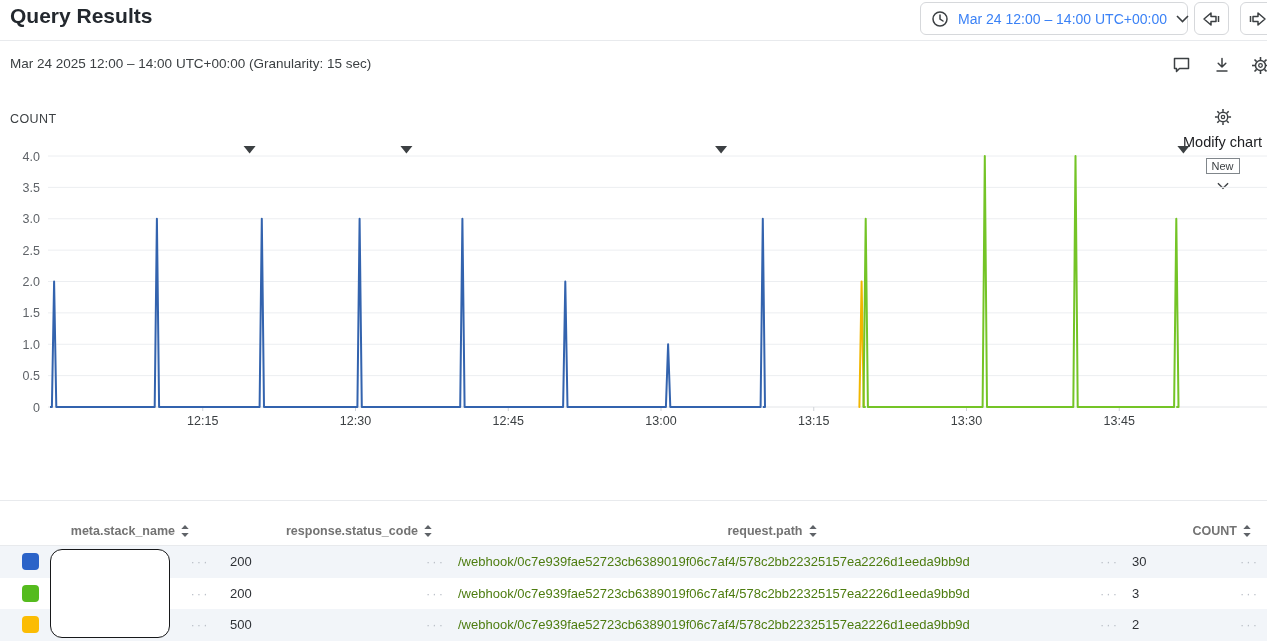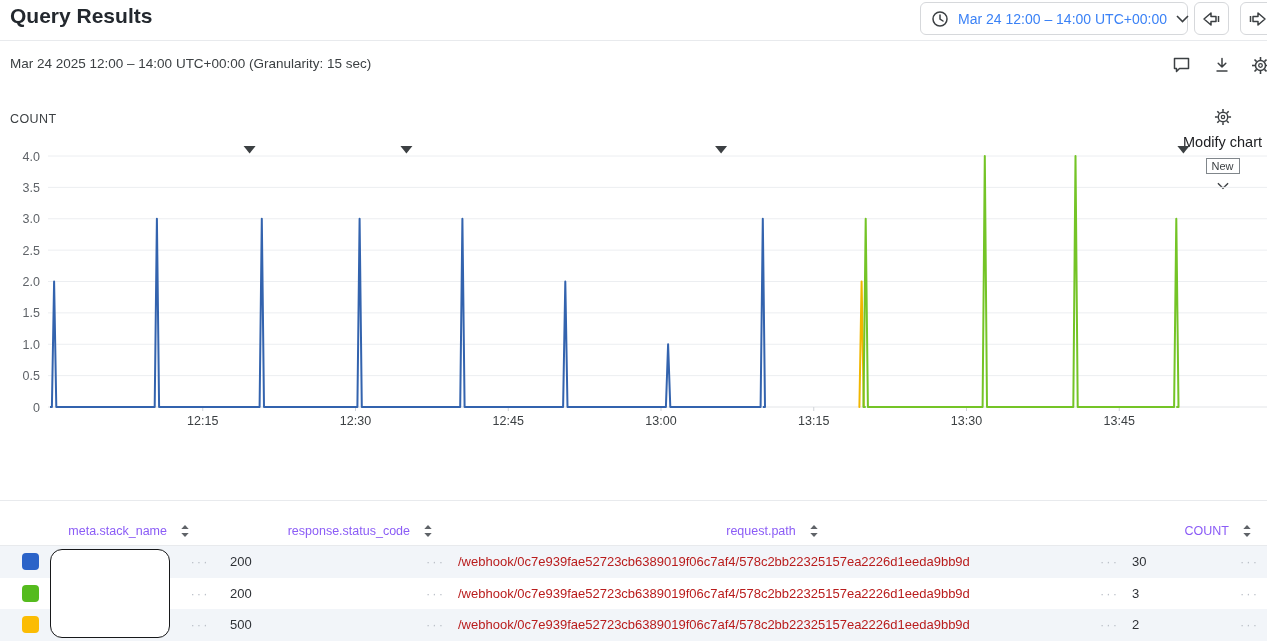--- a/index.html
+++ b/index.html
@@ -33,30 +33,30 @@
 
   
   .tabs { position:absolute; left:26px; top:466px; display:flex; }
   .tab { position:relative; font-size:14.5px; color:#202124; font-weight:500; padding:4px 0 13px 0; margin-right:25px; cursor:pointer; white-space:nowrap; }
   .tab.active::after { content:""; position:absolute; left:-8px; right:-8px; bottom:0; height:3px; background:#2e97a9; border-radius:2px 2px 0 0; }
   .tabs-divider { position:absolute; left:0; top:500px; width:1267px; height:1px; background:#e8eaed; }
 
   
   .grid-row { display:grid; grid-template-columns:48px 122px 60px 183px 45px 1fr 45px 100px 35px; align-items:center; }
   .thead { position:absolute; left:0; top:516px; width:1267px; height:30px; border-bottom:1px solid #e8eaed; }
-  .th { display:flex; align-items:center; gap:13px; font-size:12.5px; font-weight:400; color:#8b5cf6; cursor:pointer; }
+  .th { display:flex; align-items:center; gap:5px; font-size:12.5px; font-weight:700; color:#737373; cursor:pointer; }
   .th.right { justify-content:flex-end; margin-right:-20px; }
   .th.left { justify-content:center; }
   .tbody { position:absolute; left:0; top:546px; width:1267px; }
   .trow { height:31.5px; font-size:13px; }
   .trow.shaded { background:#f2f5f9; }
   .swatch { width:17px; height:17px; border-radius:4px; margin-left:22px; }
   .cell-dots { color:#bcc1c9; letter-spacing:2px; text-align:center; font-size:13px; }
   .cell-num { text-align:left; color:#2f3237; }
-  .cell-path { color:#b91c1c; padding-left:0; white-space:nowrap; overflow:hidden; }
+  .cell-path { color:#4d7c0f; padding-left:0; white-space:nowrap; overflow:hidden; }
   .redaction-box { position:absolute; left:50px; top:3px; width:120px; height:89px; background:#fff;
     border:1.5px solid #17181a; border-radius:12px; z-index:5; }
 
   .sort-icon svg { display:block; }
   svg { display:block; }
 </style>
 </head>
 <body>
 
 <div id="app">

